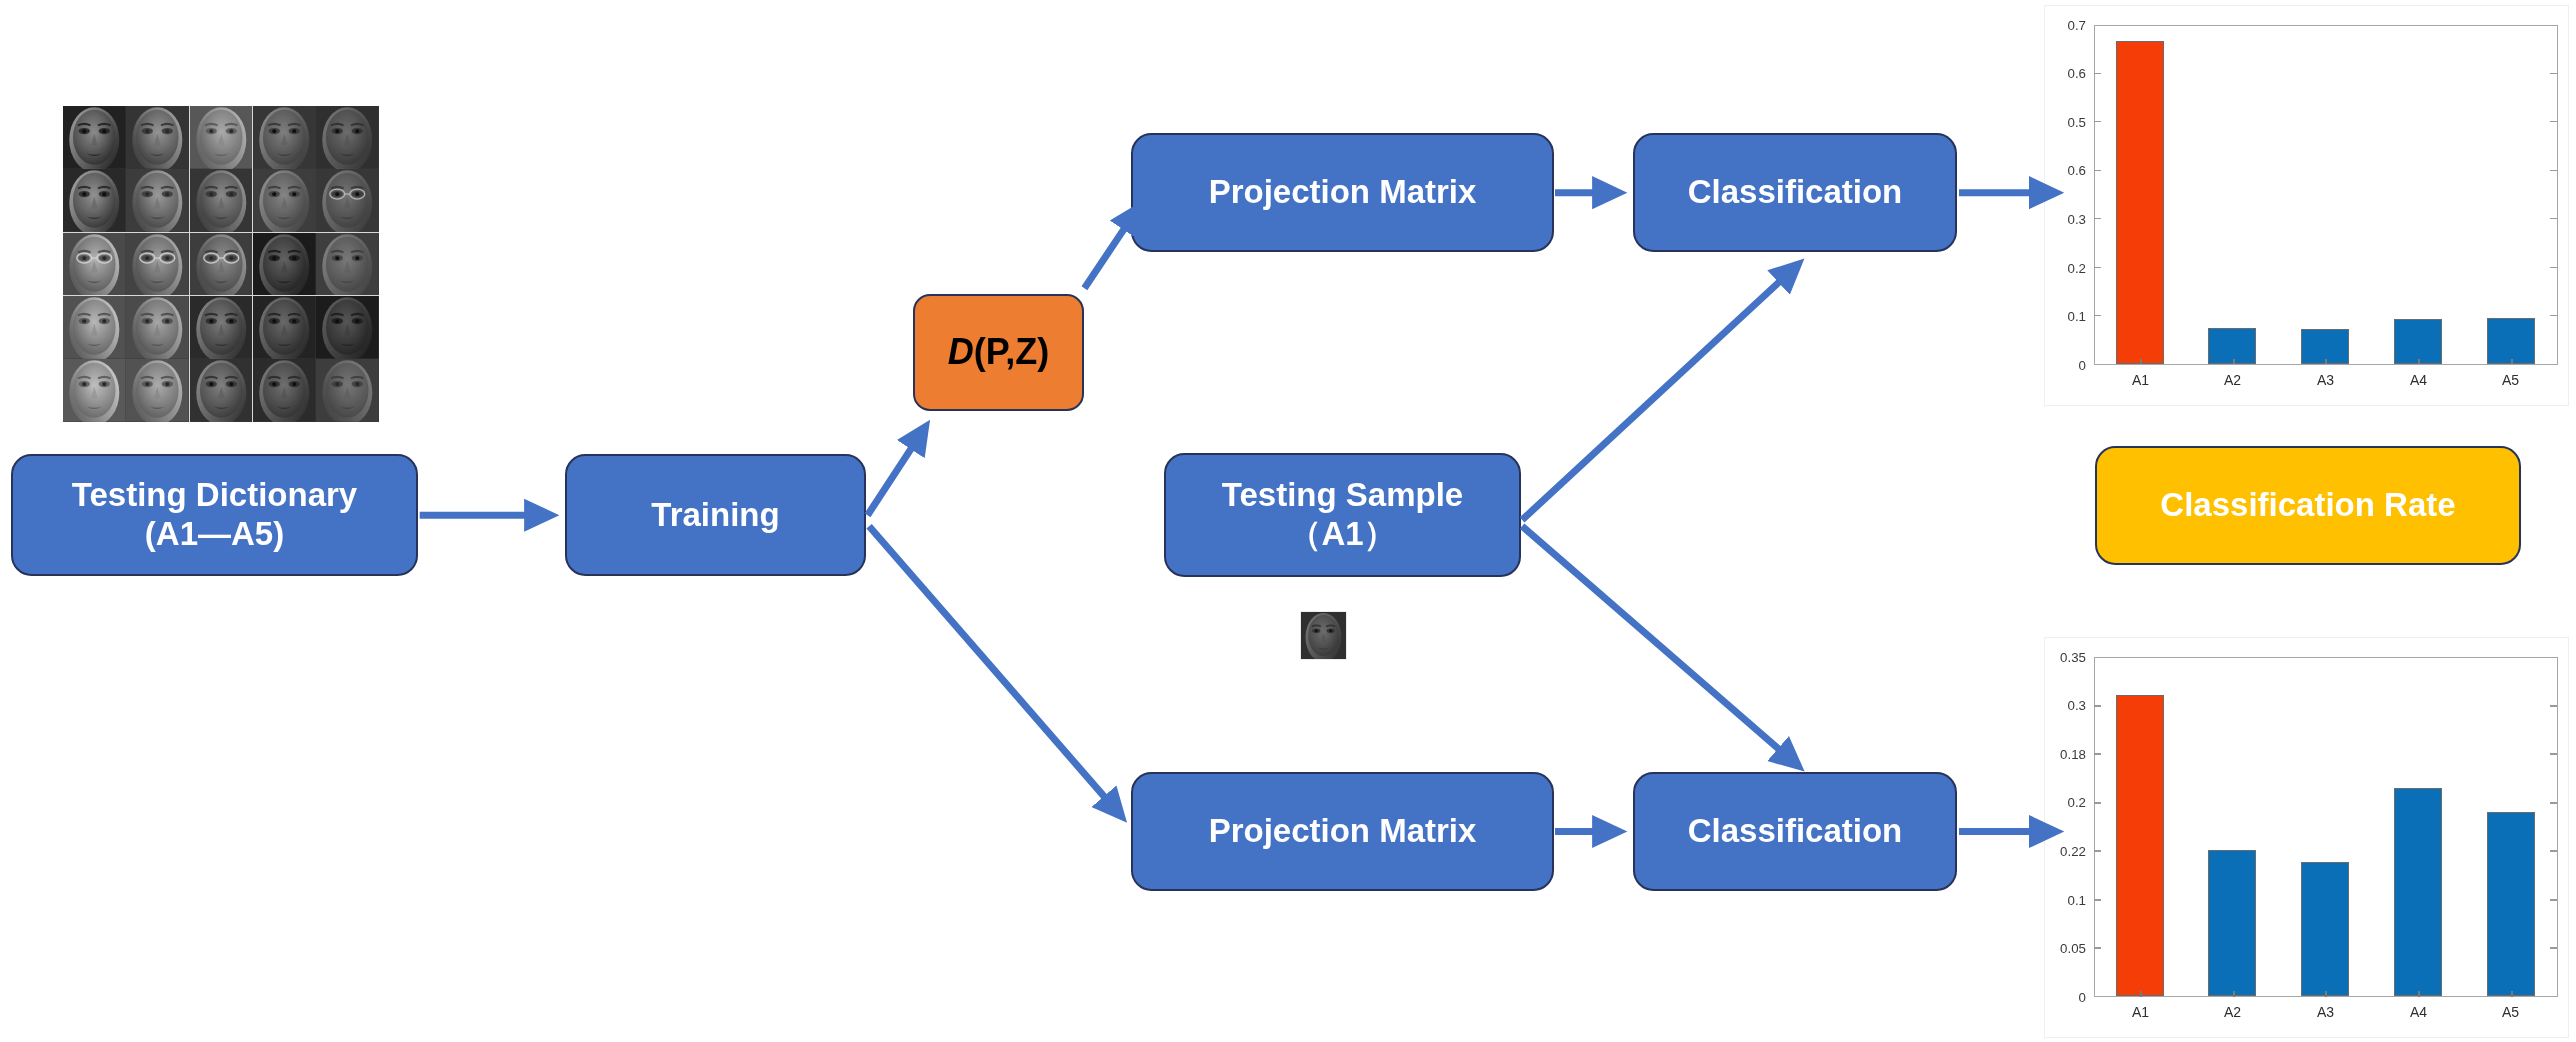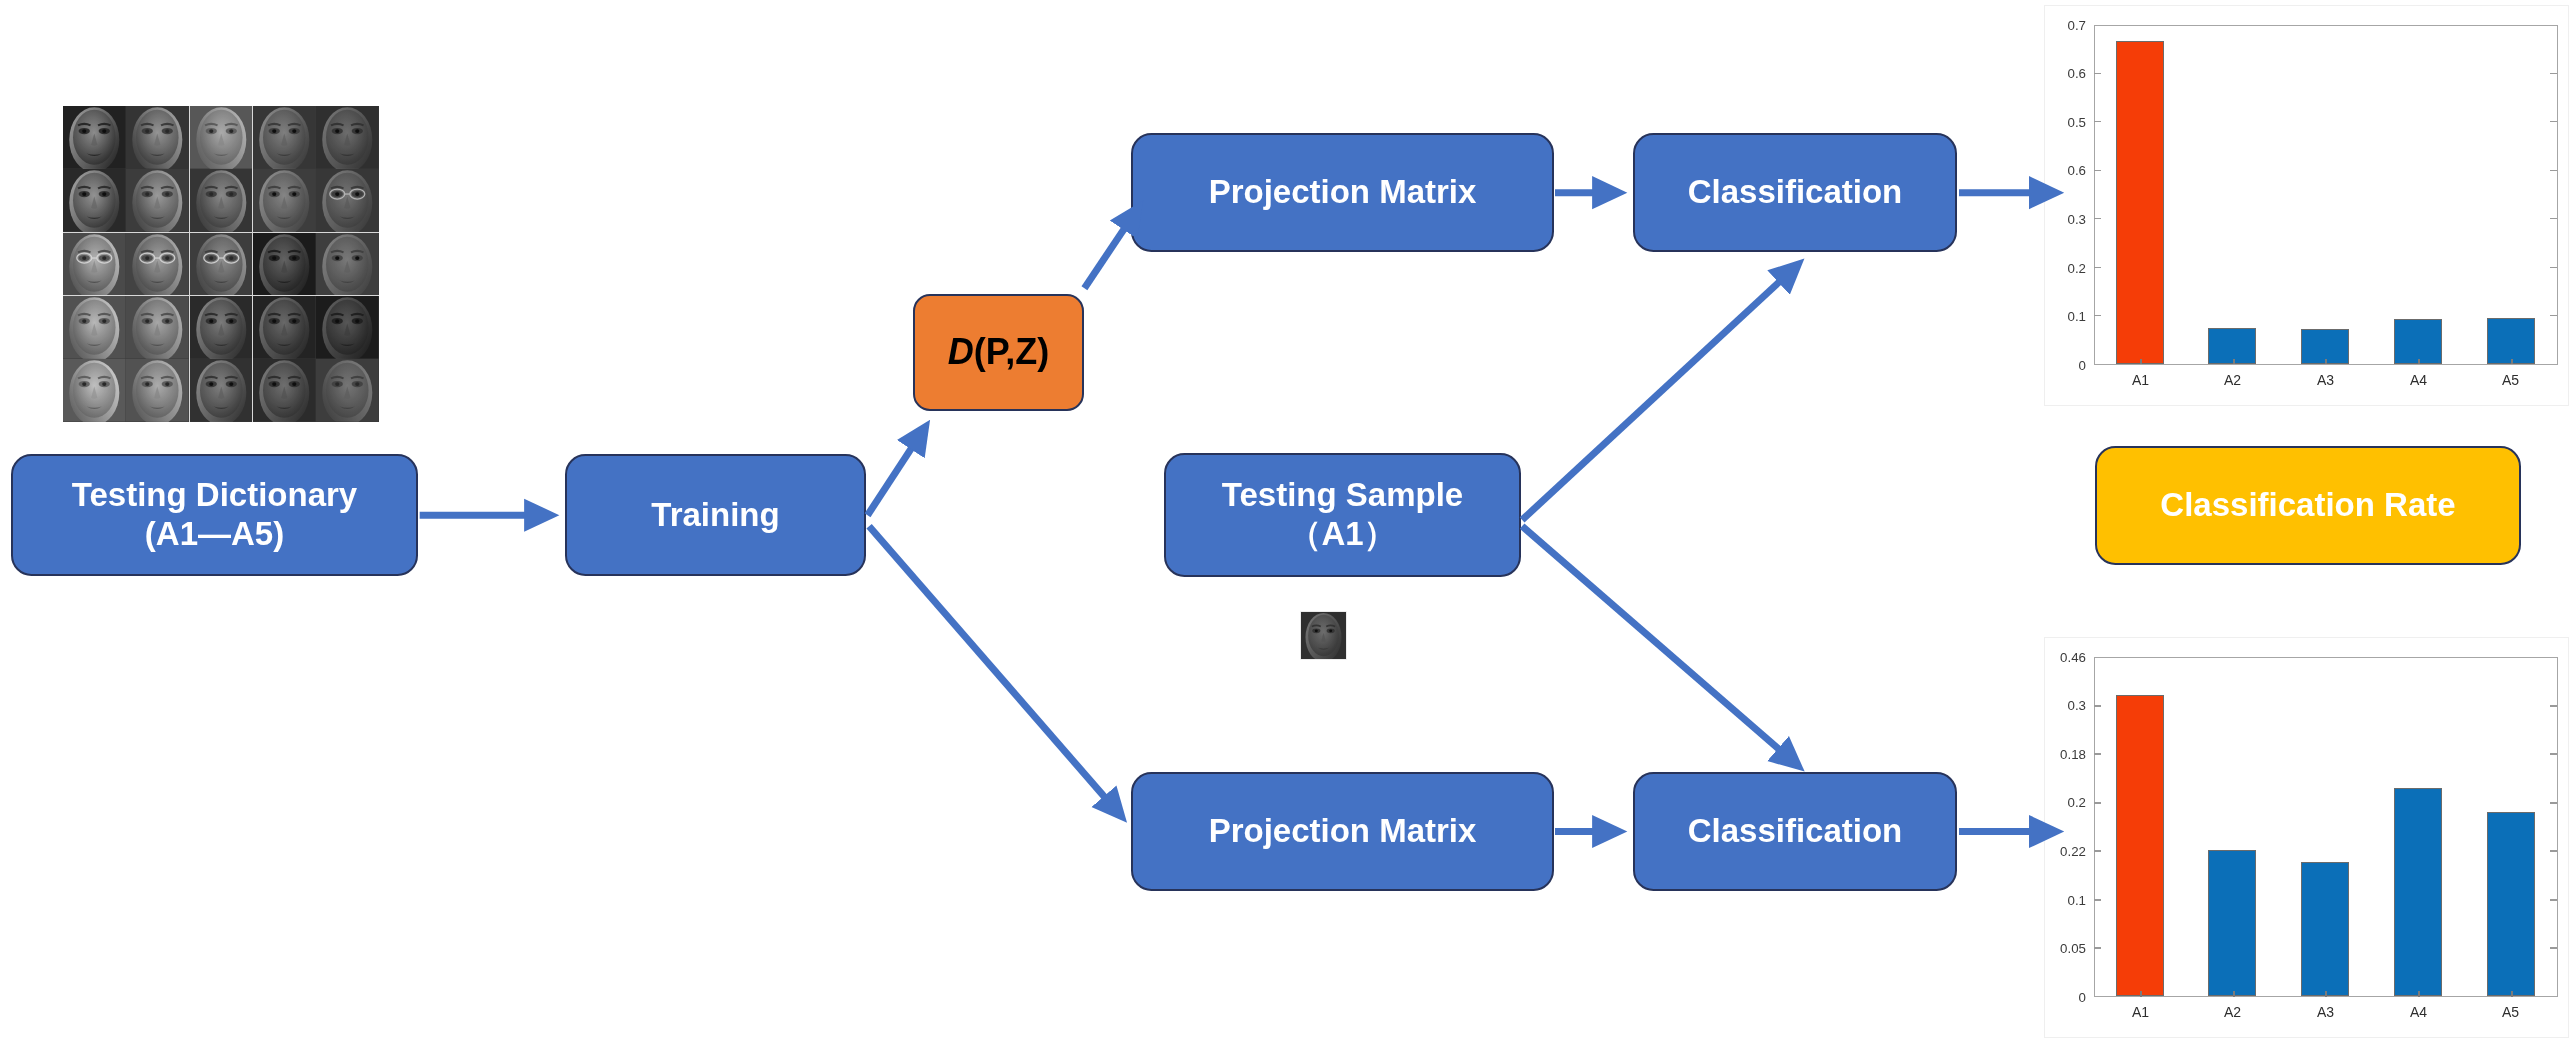--- a/index.html
+++ b/index.html
@@ -896,21 +896,21 @@
       <div class="ytmark" style="left: 505px; top: 212px;"></div>
       <div class="ytick" style="top: 164px; right: 482px;">0.2</div>
       <div class="ytmark" style="left: 49px; top: 164px;"></div>
       <div class="ytmark" style="left: 505px; top: 164px;"></div>
       <div class="ytick" style="top: 116px; right: 482px;">0.18</div>
       <div class="ytmark" style="left: 49px; top: 115px;"></div>
       <div class="ytmark" style="left: 505px; top: 115px;"></div>
       <div class="ytick" style="top: 67px; right: 482px;">0.3</div>
       <div class="ytmark" style="left: 49px; top: 67px;"></div>
       <div class="ytmark" style="left: 505px; top: 67px;"></div>
-      <div class="ytick" style="top: 19px; right: 482px;">0.46</div>
+      <div class="ytick" style="top: 19px; right: 482px;">0.35</div>
       <div class="bar red" style="background: rgb(245, 61, 7); position: absolute; left: 71px; bottom: 41px; width: 48px; height: 301px;"></div>
       <div class="xtmark" style="left: 95px; top: 353px;"></div>
       <div class="xtick" style="left: 49px; width: 93px; top: 366px;">A1</div>
       <div class="bar blue" style="background: rgb(11, 111, 184); position: absolute; left: 163px; bottom: 41px; width: 48px; height: 146px;"></div>
       <div class="xtmark" style="left: 188px; top: 353px;"></div>
       <div class="xtick" style="left: 141px; width: 93px; top: 366px;">A2</div>
       <div class="bar blue" style="background: rgb(11, 111, 184); position: absolute; left: 256px; bottom: 41px; width: 48px; height: 134px;"></div>
       <div class="xtmark" style="left: 280px; top: 353px;"></div>
       <div class="xtick" style="left: 234px; width: 93px; top: 366px;">A3</div>
       <div class="bar blue" style="background: rgb(11, 111, 184); position: absolute; left: 349px; bottom: 41px; width: 48px; height: 208px;"></div>

